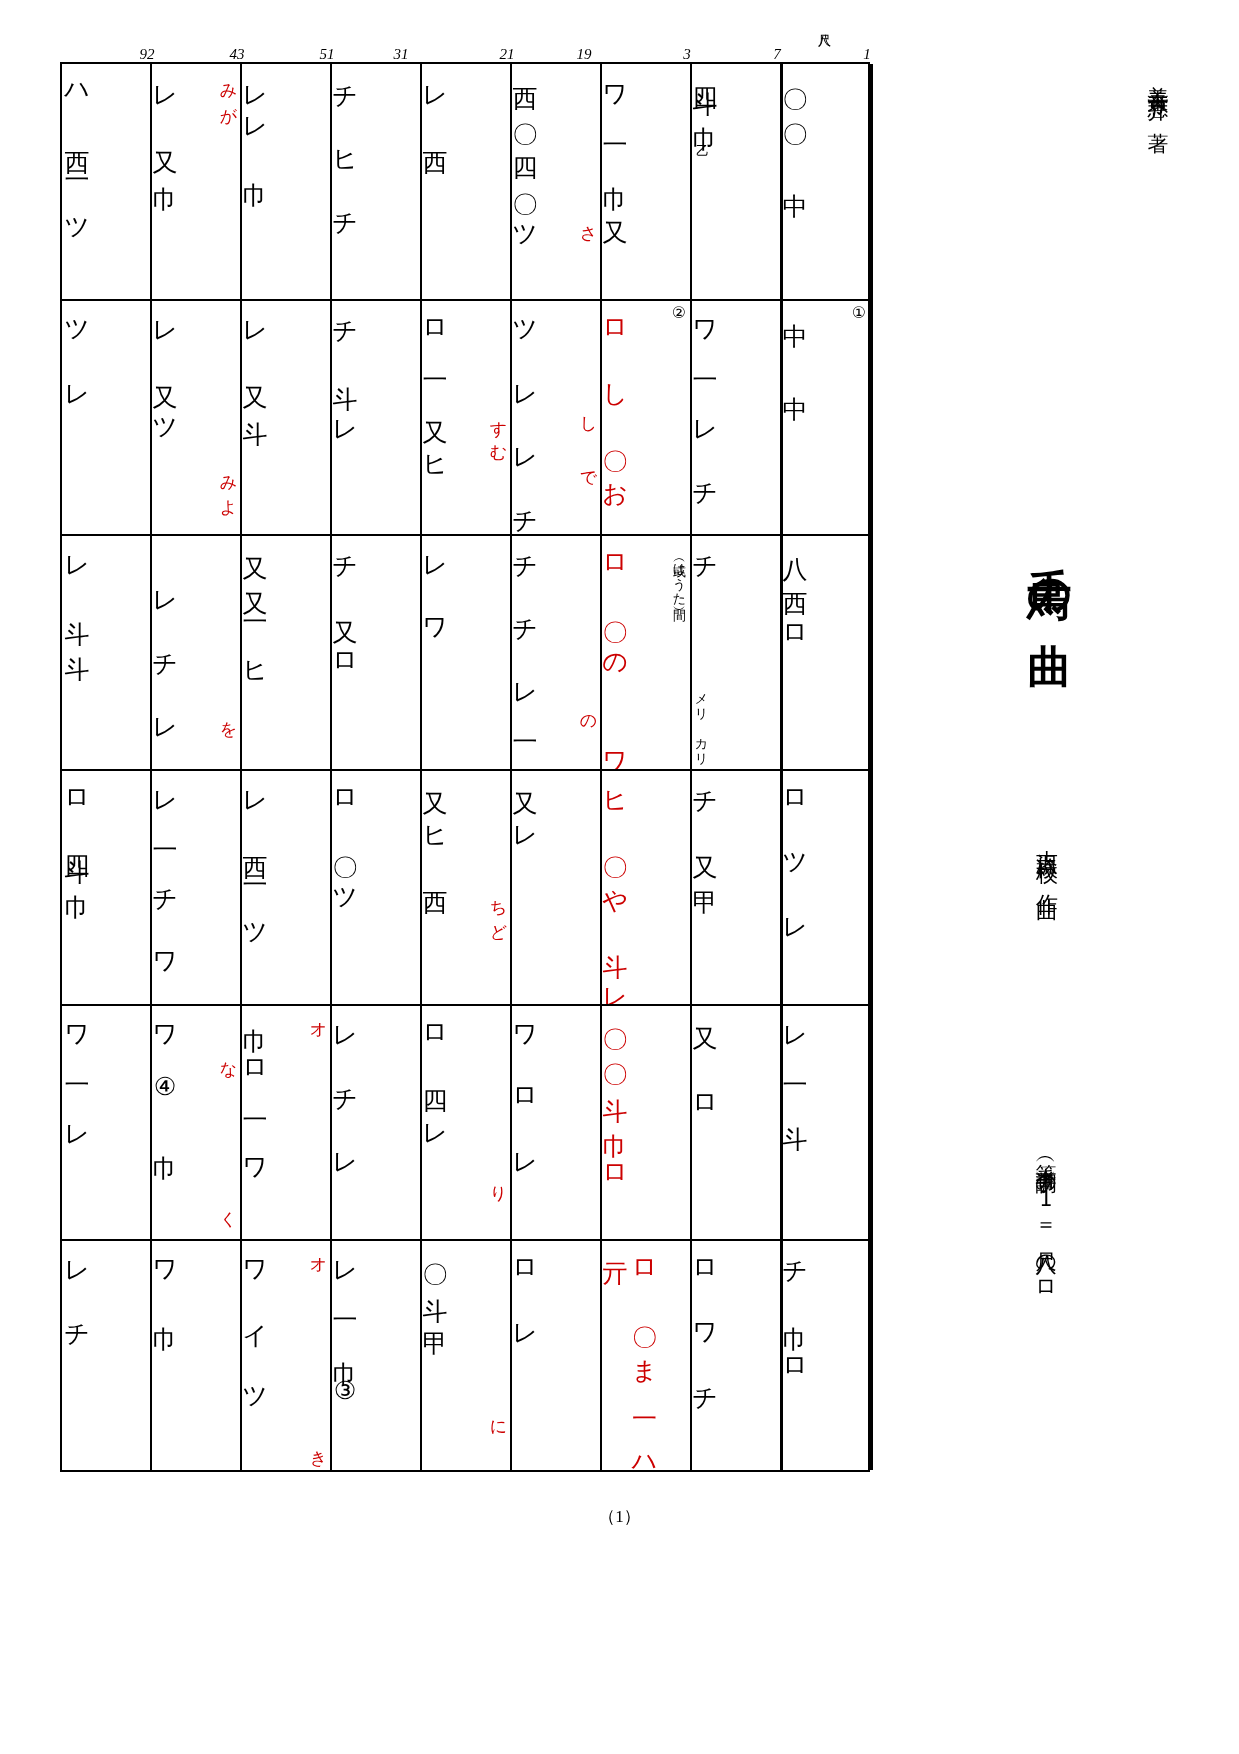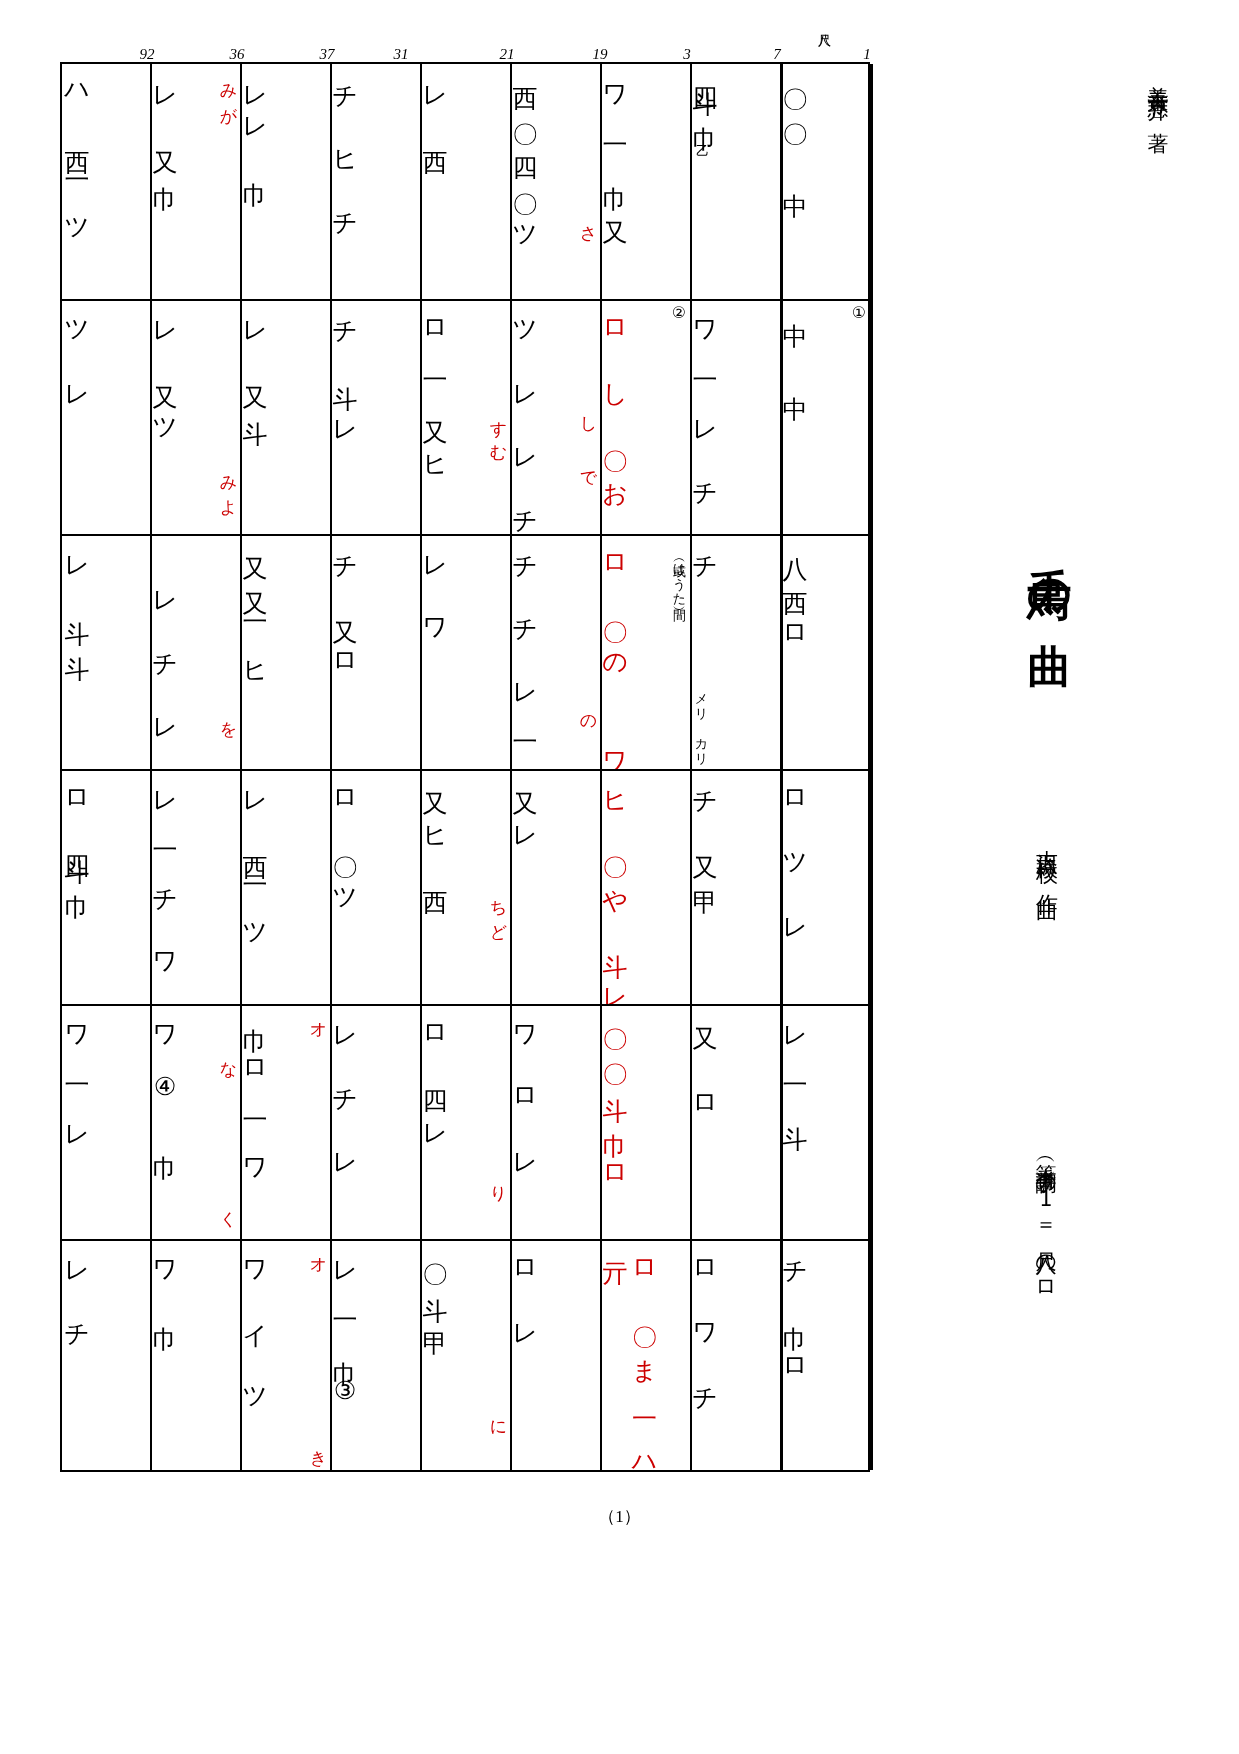--- a/index.html
+++ b/index.html
@@ -183,25 +183,25 @@
     <div id="main-title" class="vtext">千鳥の曲</div>
     <div id="composer-line" class="vtext">吉沢検校 作曲</div>
     <div id="tuning-line" class="vtext">箏（古今調子）の1＝尺八のロ</div>
   </div>
 
   <div id="shaku-label">尺八</div>
 
   <div class="string-num" style="left:867px">1</div>
   <div class="string-num" style="left:777px">7</div>
   <div class="string-num" style="left:687px">3</div>
-  <div class="string-num" style="left:600px">19</div>
+  <div class="string-num" style="left:584px">19</div>
   <div class="string-num" style="left:507px">21</div>
   <div class="string-num" style="left:401px">31</div>
-  <div class="string-num" style="left:327px">37</div>
-  <div class="string-num" style="left:237px">36</div>
+  <div class="string-num" style="left:327px">51</div>
+  <div class="string-num" style="left:237px">43</div>
   <div class="string-num" style="left:147px">92</div>
 
   <div id="grid-box">
 
     <div class="vline thick" style="left:808px"></div>
     <div class="vline thick" style="left:718px"></div>
     <div class="vline" style="left:628px"></div>
     <div class="vline" style="left:538px"></div>
     <div class="vline" style="left:448px"></div>
     <div class="vline" style="left:358px"></div>

